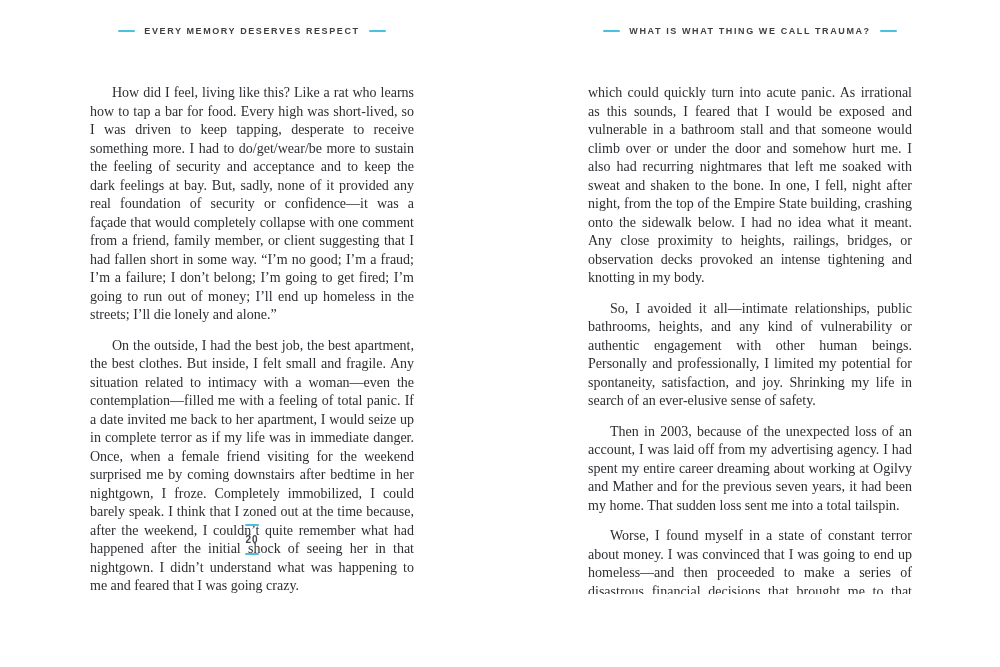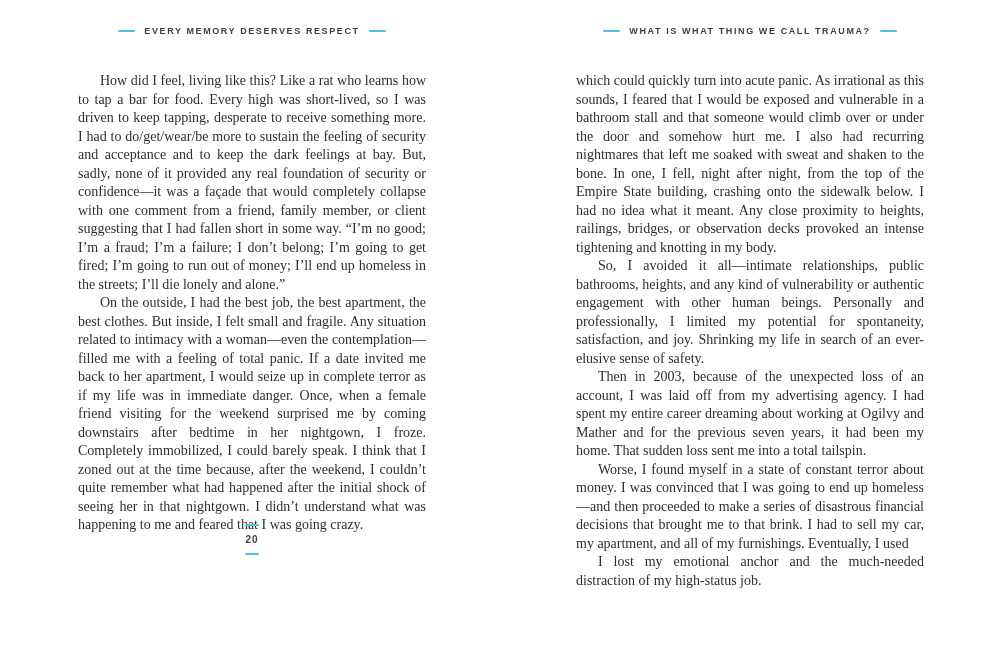--- a/index.html
+++ b/index.html
@@ -51,21 +51,21 @@
     height: 522px;
     overflow: hidden;
     text-align: justify;
     font-size: 14px;
     line-height: 18.5px;
     color: #2d2e32;
     hyphens: auto;
     -webkit-hyphens: auto;
   }
   .body-text p {
-    margin: 0;
+    margin: 12px;
     text-indent: 22px;
   }
   .body-text p.no-indent {
     text-indent: 0;
   }
   .folio {
     position: absolute;
     bottom: 28px;
     left: 0;
     width: 100%;

